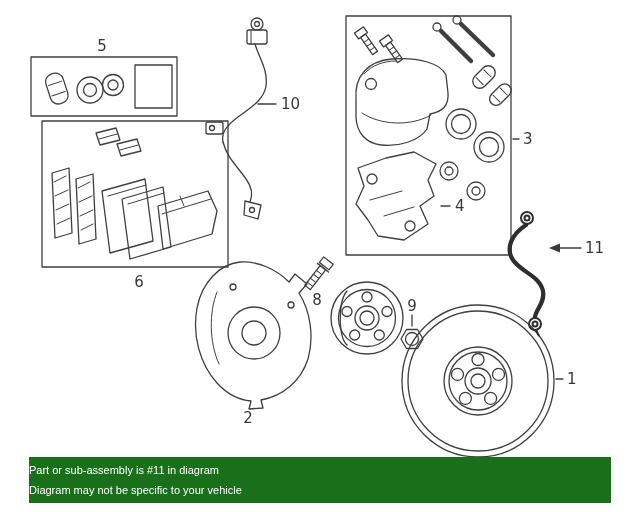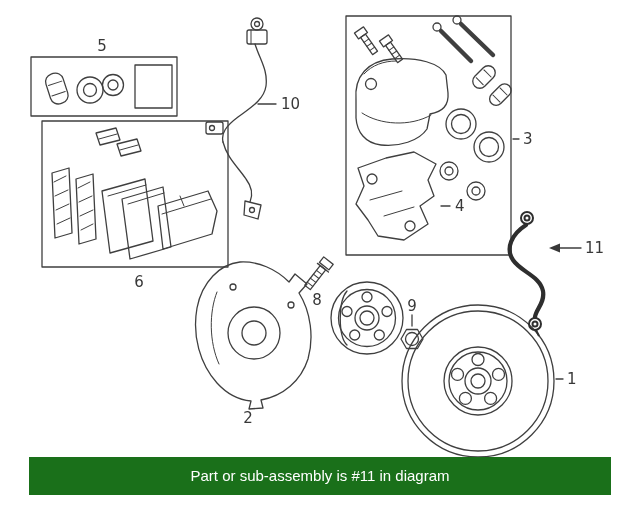--- a/index.html
+++ b/index.html
@@ -13,25 +13,25 @@
   }
   svg{position:absolute;left:0;top:0;}
   .ln{fill:none;stroke:var(--line,#3f3f3f);stroke-width:1.3;stroke-linecap:round;stroke-linejoin:round;}
   .lnt{fill:none;stroke:var(--line,#3f3f3f);stroke-width:1;stroke-linecap:round;}
   .pin{fill:none;stroke:var(--line,#3f3f3f);stroke-width:4.5;stroke-linecap:round;}
   .hose{fill:none;stroke:var(--line-bold,#2e2e2e);stroke-width:4.2;stroke-linecap:round;stroke-linejoin:round;}
   .hosefit{fill:none;stroke:var(--line-bold,#2e2e2e);stroke-width:2;}
   .lbl{font:15px "DejaVu Sans",sans-serif;fill:var(--label-text,#383838);}
   .arrowhead{fill:var(--label-text,#383838);stroke:none;}
   .banner{
-    position:absolute;left:29px;top:457px;width:582px;height:38px;
+    position:absolute;left:29px;top:457px;width:582px;height:46px;
     background:var(--banner-bg,#1a701a);
     color:var(--banner-text,#ffffff);
     display:flex;flex-direction:column;justify-content:center;
-    text-align:center;font-size:15px;line-height:20px;
+    text-align:left;font-size:11px;line-height:20px;
   }
 </style>
 </head>
 <body>
 
 <div class="stage">
 
 <svg width="640" height="512" viewBox="0 0 640 512">
 
   <g>
@@ -234,15 +234,16 @@
       <line class="ln" x1="558" y1="248" x2="581" y2="248"></line>
       <polygon class="arrowhead" points="549,248 560,243.5 560,252.5"></polygon>
     </g>
     <text class="lbl" x="585" y="253">11</text>
   </g>
 
 </svg>
 
 <div class="banner">
   <div>Part or sub-assembly is #11 in diagram</div>
+  <div>Diagram may not be specific to your vehicle</div>
 </div>
 
 </div>
 
 </body></html>

